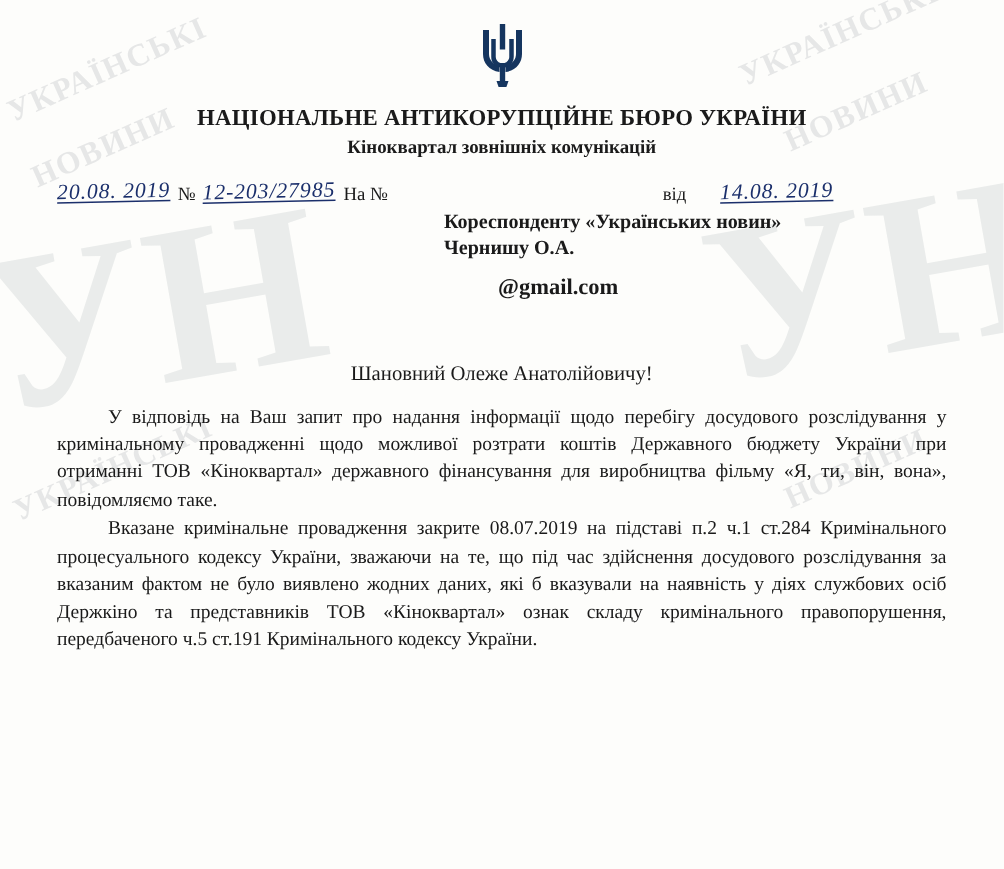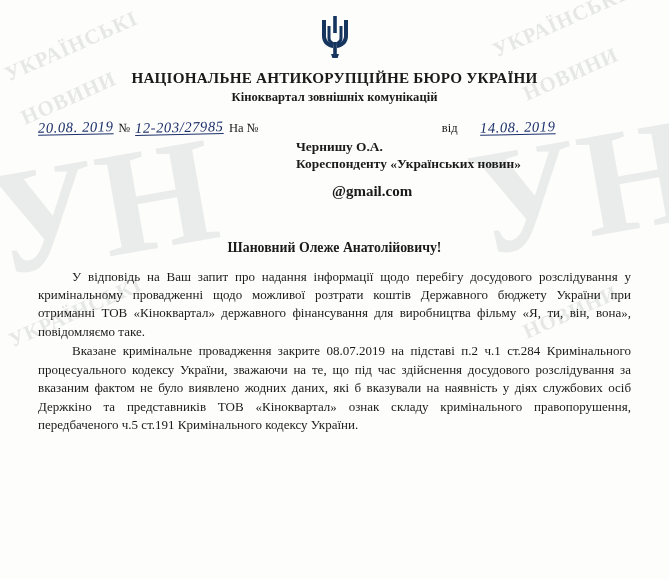--- a/index.html
+++ b/index.html
@@ -127,21 +127,21 @@
     display: block;
     margin-top: 10px;
     margin-left: 36px;
     font-weight: bold;
     font-size: 15px;
   }
 
   .salutation {
     text-align: center;
     font-size: 13.8px;
-    font-weight: bold;
+    font-weight: normal;
     margin-top: 38px;
   }
 
   .body {
     margin-top: 12px;
     font-size: 13px;
     line-height: 1.42;
     text-align: justify;
   }
   .body p {
@@ -191,22 +191,22 @@
       <span class="hw hw-u">12-203/27985</span>
       <span class="ref-lbl">На №</span>
     </div>
     <div class="ref-right">
       <span class="ref-lbl">від</span>
       <span class="hw hw-u">14.08. 2019</span>
     </div>
   </div>
 
   <div class="addressee">
+    <div>Кореспонденту «Українських новин»</div>
     <div>Чернишу О.А.</div>
-    <div>Кореспонденту «Українських новин»</div>
     <span class="email">@gmail.com</span>
   </div>
 
   <div class="salutation">Шановний Олеже Анатолійовичу!</div>
 
   <div class="body">
     <p>У відповідь на Ваш запит про надання інформації щодо перебігу досудового розслідування у кримінальному провадженні щодо можливої розтрати коштів Державного бюджету України при отриманні ТОВ «Кіноквартал» державного фінансування для виробництва фільму «Я, ти, він, вона», повідомляємо таке.</p>
     <p>Вказане кримінальне провадження закрите 08.07.2019 на підставі п.2 ч.1 ст.284 Кримінального процесуального кодексу України, зважаючи на те, що під час здійснення досудового розслідування за вказаним фактом не було виявлено жодних даних, які б вказували на наявність у діях службових осіб Держкіно та представників ТОВ «Кіноквартал» ознак складу кримінального правопорушення, передбаченого ч.5 ст.191 Кримінального кодексу України.</p>
   </div>
 

